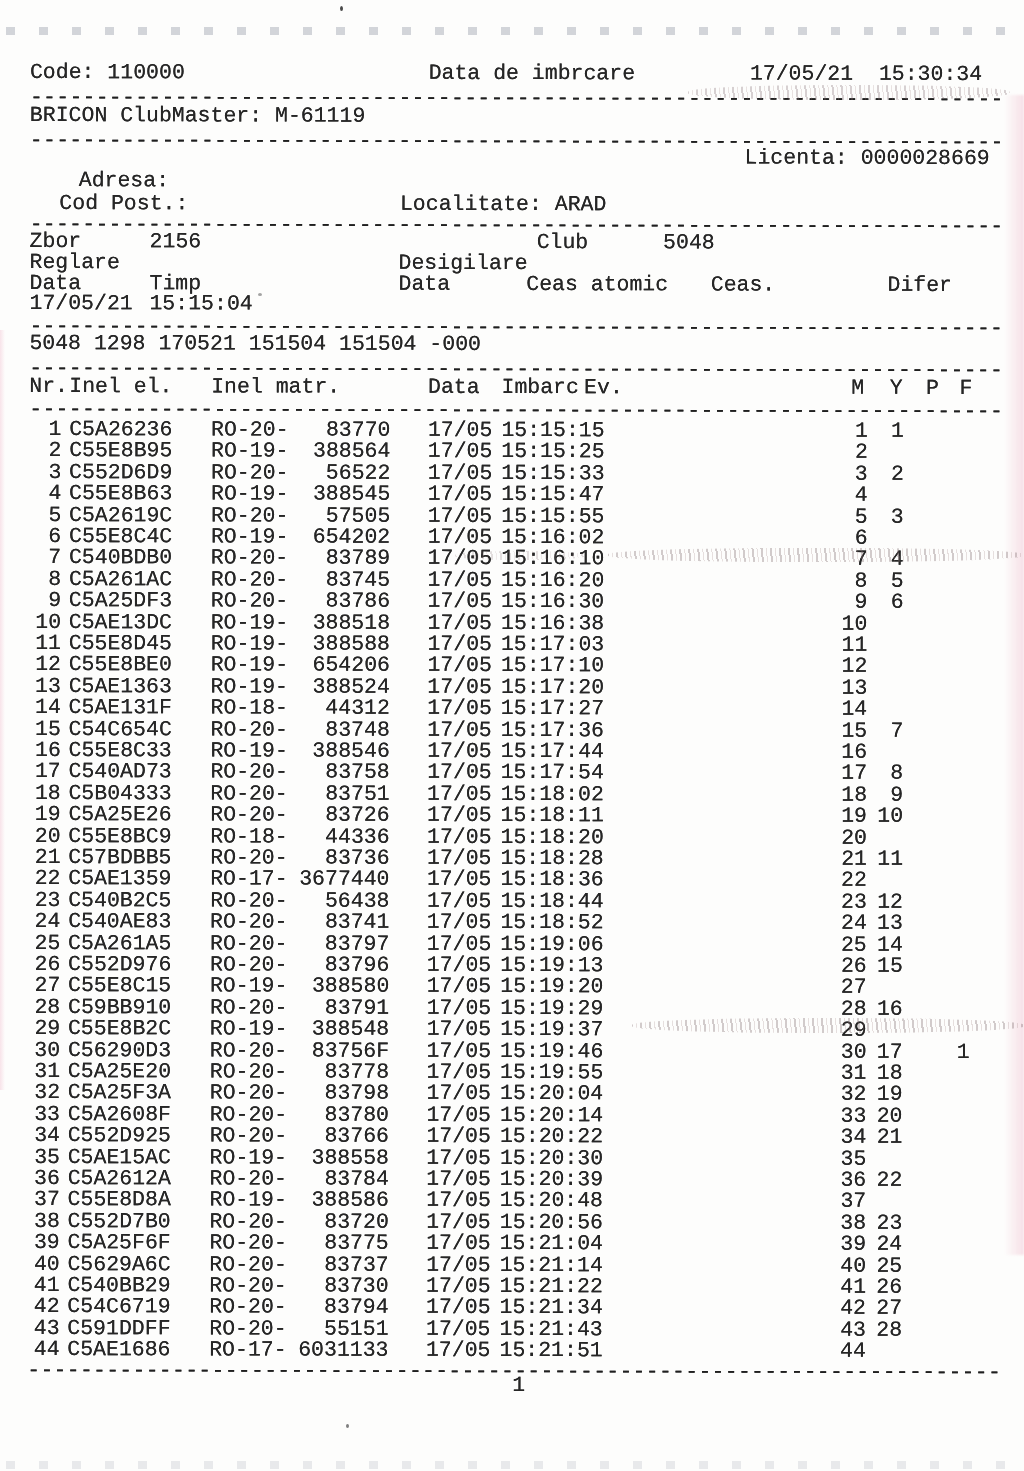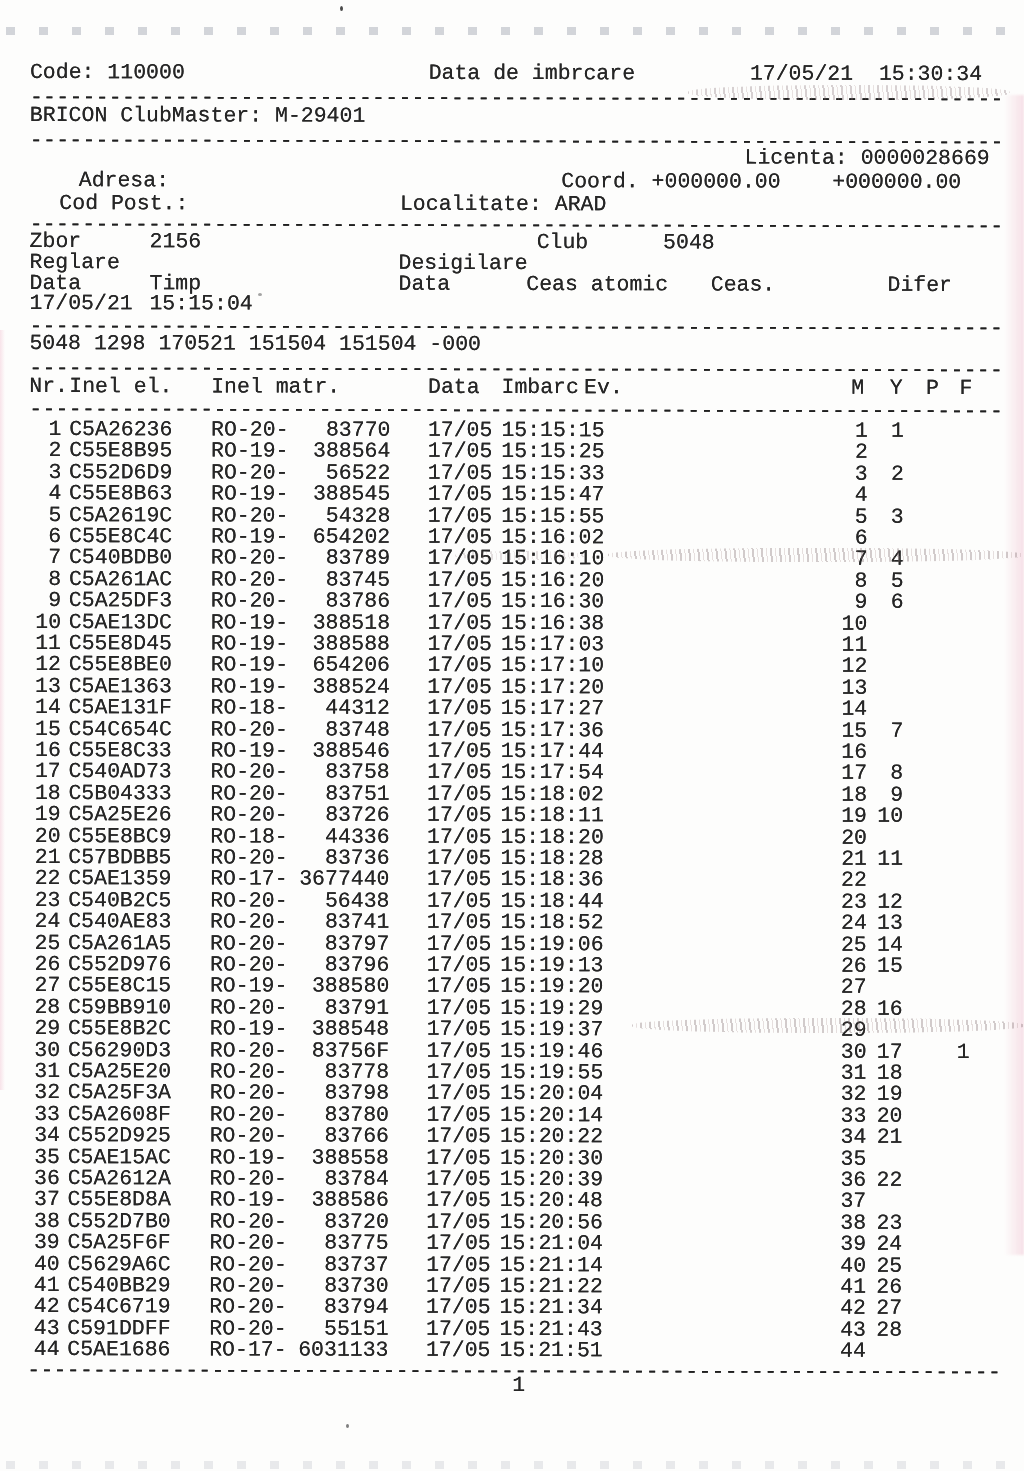--- a/index.html
+++ b/index.html
@@ -91,30 +91,29 @@
   <div class="print">
 
     <div class="line" style="top:60px">
       <span style="left:0">Code: 110000</span>
       <span style="left:30.9ch">Data de imbrcare</span>
       <span style="left:55.8ch">17/05/21  15:30:34</span>
     </div>
     <div class="line sep" style="top:85px">--------------------------------------------------------------------------</div>
 
     <div class="line" style="top:103px">
-      <span style="left:0">BRICON ClubMaster: M-29401</span>
+      <span style="left:0">BRICON ClubMaster: M-61119</span>
     </div>
     <div class="line sep" style="top:128px">--------------------------------------------------------------------------</div>
 
     <div class="line" style="top:144px">
       <span style="left:55.4ch">Licenta: 0000028669</span>
     </div>
     <div class="line" style="top:168px">
       <span style="left:3.8ch">Adresa:</span>
-      <span style="left:41.2ch">Coord. +000000.00    +000000.00</span>
     </div>
     <div class="line" style="top:191px">
       <span style="left:2.3ch">Cod Post.:</span>
       <span style="left:28.7ch">Localitate: ARAD</span>
     </div>
     <div class="line sep" style="top:212px">--------------------------------------------------------------------------</div>
 
     <div class="line" style="top:229px">
       <span style="left:0">Zbor</span>
       <span style="left:9.3ch">2156</span>
@@ -156,21 +155,21 @@
       <span class="h-p">P</span>
       <span class="h-f">F</span>
     </div>
     <div class="line sep" style="top:397px">--------------------------------------------------------------------------</div>
 
     <div>
         <div class="line row" style="top: 417px;"><span class="c-nr">1</span><span class="c-inel_el">C5A26236</span><span class="c-prefix">RO-20-</span><span class="c-matr">83770</span><span class="c-data">17/05</span><span class="c-imbarc">15:15:15</span><span class="c-ev"></span><span class="c-m">1</span><span class="c-y">1</span><span class="c-p"></span><span class="c-f"></span></div>
         <div class="line row" style="top: 438.4px;"><span class="c-nr">2</span><span class="c-inel_el">C55E8B95</span><span class="c-prefix">RO-19-</span><span class="c-matr">388564</span><span class="c-data">17/05</span><span class="c-imbarc">15:15:25</span><span class="c-ev"></span><span class="c-m">2</span><span class="c-y"></span><span class="c-p"></span><span class="c-f"></span></div>
         <div class="line row" style="top: 459.8px;"><span class="c-nr">3</span><span class="c-inel_el">C552D6D9</span><span class="c-prefix">RO-20-</span><span class="c-matr">56522</span><span class="c-data">17/05</span><span class="c-imbarc">15:15:33</span><span class="c-ev"></span><span class="c-m">3</span><span class="c-y">2</span><span class="c-p"></span><span class="c-f"></span></div>
         <div class="line row" style="top: 481.2px;"><span class="c-nr">4</span><span class="c-inel_el">C55E8B63</span><span class="c-prefix">RO-19-</span><span class="c-matr">388545</span><span class="c-data">17/05</span><span class="c-imbarc">15:15:47</span><span class="c-ev"></span><span class="c-m">4</span><span class="c-y"></span><span class="c-p"></span><span class="c-f"></span></div>
-        <div class="line row" style="top: 502.6px;"><span class="c-nr">5</span><span class="c-inel_el">C5A2619C</span><span class="c-prefix">RO-20-</span><span class="c-matr">54328</span><span class="c-data">17/05</span><span class="c-imbarc">15:15:55</span><span class="c-ev"></span><span class="c-m">5</span><span class="c-y">3</span><span class="c-p"></span><span class="c-f"></span></div>
+        <div class="line row" style="top: 502.6px;"><span class="c-nr">5</span><span class="c-inel_el">C5A2619C</span><span class="c-prefix">RO-20-</span><span class="c-matr">57505</span><span class="c-data">17/05</span><span class="c-imbarc">15:15:55</span><span class="c-ev"></span><span class="c-m">5</span><span class="c-y">3</span><span class="c-p"></span><span class="c-f"></span></div>
         <div class="line row" style="top: 524px;"><span class="c-nr">6</span><span class="c-inel_el">C55E8C4C</span><span class="c-prefix">RO-19-</span><span class="c-matr">654202</span><span class="c-data">17/05</span><span class="c-imbarc">15:16:02</span><span class="c-ev"></span><span class="c-m">6</span><span class="c-y"></span><span class="c-p"></span><span class="c-f"></span></div>
         <div class="line row" style="top: 545.4px;"><span class="c-nr">7</span><span class="c-inel_el">C540BDB0</span><span class="c-prefix">RO-20-</span><span class="c-matr">83789</span><span class="c-data">17/05</span><span class="c-imbarc">15:16:10</span><span class="c-ev"></span><span class="c-m">7</span><span class="c-y">4</span><span class="c-p"></span><span class="c-f"></span></div>
         <div class="line row" style="top: 566.8px;"><span class="c-nr">8</span><span class="c-inel_el">C5A261AC</span><span class="c-prefix">RO-20-</span><span class="c-matr">83745</span><span class="c-data">17/05</span><span class="c-imbarc">15:16:20</span><span class="c-ev"></span><span class="c-m">8</span><span class="c-y">5</span><span class="c-p"></span><span class="c-f"></span></div>
         <div class="line row" style="top: 588.2px;"><span class="c-nr">9</span><span class="c-inel_el">C5A25DF3</span><span class="c-prefix">RO-20-</span><span class="c-matr">83786</span><span class="c-data">17/05</span><span class="c-imbarc">15:16:30</span><span class="c-ev"></span><span class="c-m">9</span><span class="c-y">6</span><span class="c-p"></span><span class="c-f"></span></div>
         <div class="line row" style="top: 609.6px;"><span class="c-nr">10</span><span class="c-inel_el">C5AE13DC</span><span class="c-prefix">RO-19-</span><span class="c-matr">388518</span><span class="c-data">17/05</span><span class="c-imbarc">15:16:38</span><span class="c-ev"></span><span class="c-m">10</span><span class="c-y"></span><span class="c-p"></span><span class="c-f"></span></div>
         <div class="line row" style="top: 631px;"><span class="c-nr">11</span><span class="c-inel_el">C55E8D45</span><span class="c-prefix">RO-19-</span><span class="c-matr">388588</span><span class="c-data">17/05</span><span class="c-imbarc">15:17:03</span><span class="c-ev"></span><span class="c-m">11</span><span class="c-y"></span><span class="c-p"></span><span class="c-f"></span></div>
         <div class="line row" style="top: 652.4px;"><span class="c-nr">12</span><span class="c-inel_el">C55E8BE0</span><span class="c-prefix">RO-19-</span><span class="c-matr">654206</span><span class="c-data">17/05</span><span class="c-imbarc">15:17:10</span><span class="c-ev"></span><span class="c-m">12</span><span class="c-y"></span><span class="c-p"></span><span class="c-f"></span></div>
         <div class="line row" style="top: 673.8px;"><span class="c-nr">13</span><span class="c-inel_el">C5AE1363</span><span class="c-prefix">RO-19-</span><span class="c-matr">388524</span><span class="c-data">17/05</span><span class="c-imbarc">15:17:20</span><span class="c-ev"></span><span class="c-m">13</span><span class="c-y"></span><span class="c-p"></span><span class="c-f"></span></div>
         <div class="line row" style="top: 695.2px;"><span class="c-nr">14</span><span class="c-inel_el">C5AE131F</span><span class="c-prefix">RO-18-</span><span class="c-matr">44312</span><span class="c-data">17/05</span><span class="c-imbarc">15:17:27</span><span class="c-ev"></span><span class="c-m">14</span><span class="c-y"></span><span class="c-p"></span><span class="c-f"></span></div>
         <div class="line row" style="top: 716.6px;"><span class="c-nr">15</span><span class="c-inel_el">C54C654C</span><span class="c-prefix">RO-20-</span><span class="c-matr">83748</span><span class="c-data">17/05</span><span class="c-imbarc">15:17:36</span><span class="c-ev"></span><span class="c-m">15</span><span class="c-y">7</span><span class="c-p"></span><span class="c-f"></span></div>

